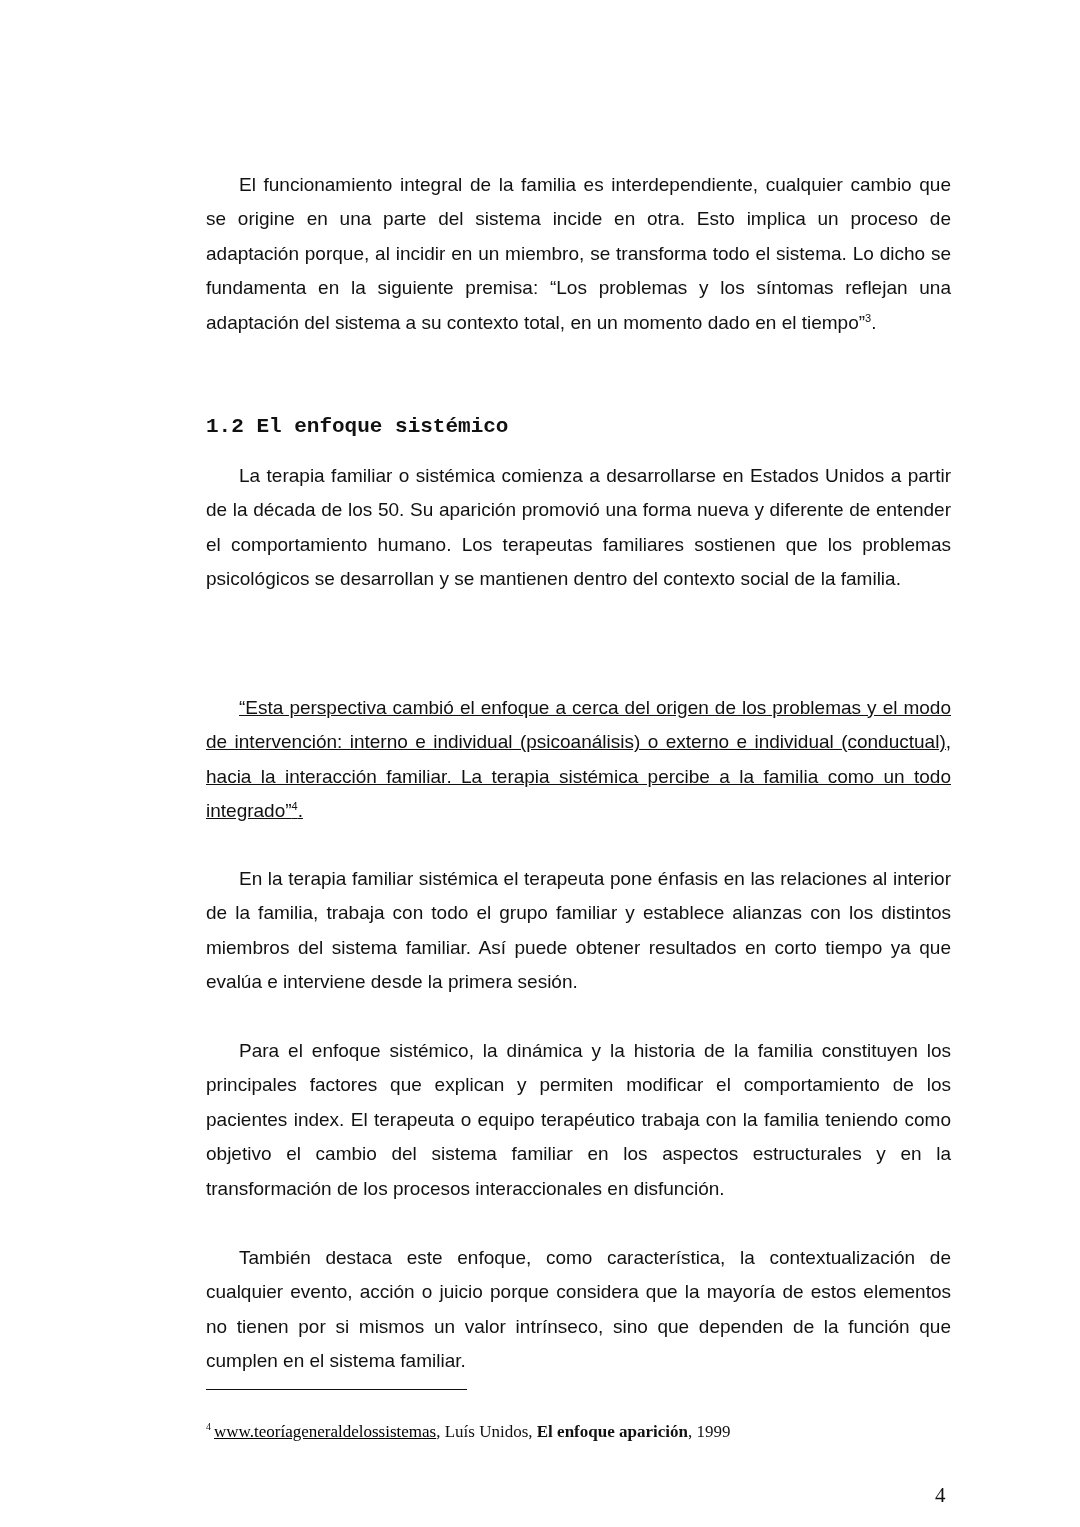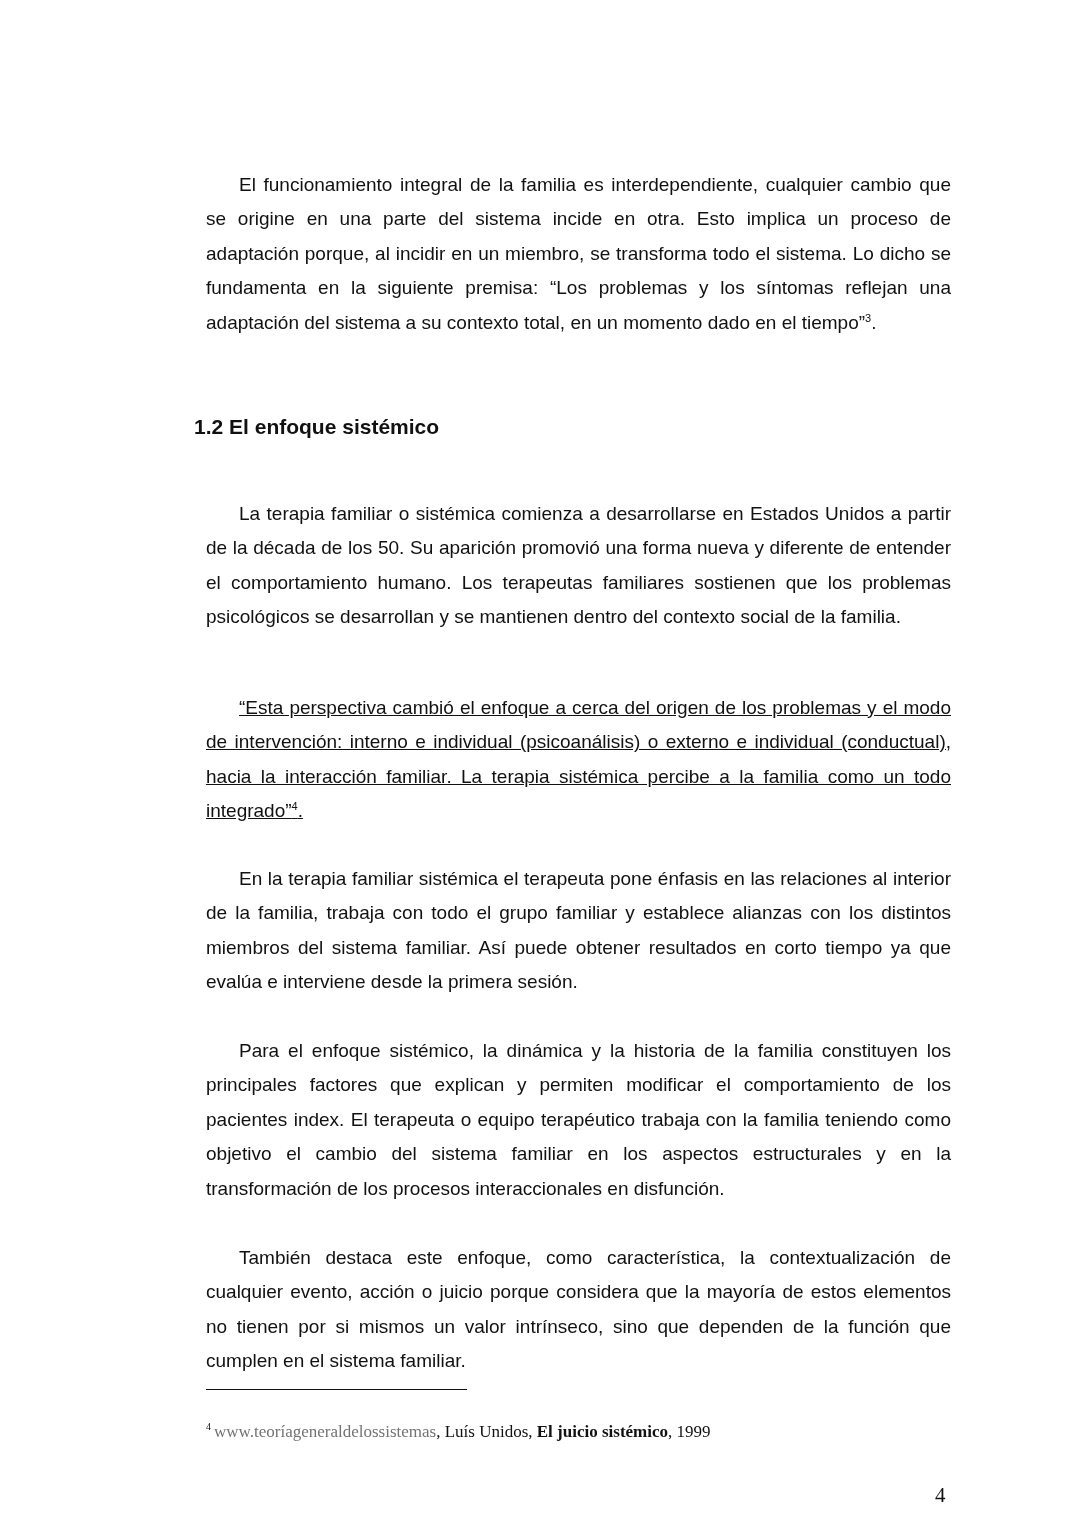--- a/index.html
+++ b/index.html
@@ -6,54 +6,54 @@
     body { width: 1080px; height: 1527px; position: relative; overflow: hidden; color: #111; }
     .page { position: absolute; left: 0; top: 0; width: 1080px; height: 1527px; background: #fff; margin-top: 45px; }
     .para {
       position: absolute; left: 206px; width: 745px;
       font-family: "Liberation Sans", sans-serif;
       font-size: 19px; line-height: 34.4px; text-align: justify; text-indent: 33px;
       letter-spacing: 0;
     }
     .para sup { font-size: 11px; line-height: 0; vertical-align: super; }
     .heading {
-      position: absolute; left: 194px; top: 367px;
-      font-family: Liberation Sans, sans-serif; font-weight: bold; font-size: 21px; line-height: 30px;
+      position: absolute; left: 206px; top: 367px;
+      font-family: Liberation Mono, monospace; font-weight: bold; font-size: 21px; line-height: 30px;
     }
     .fn-rule { position: absolute; left: 206px; top: 1344px; width: 261px; height: 0; border-top: 1.5px solid #111; }
     .footnote {
       position: absolute; left: 206px; width: 760px;
       font-family: "Liberation Serif", serif; font-size: 17px; line-height: 20px; white-space: nowrap;
     }
     .footnote sup { font-size: 10px; vertical-align: super; line-height: 0; margin-right: 3px; }
     .footnote b { font-weight: bold; }
-    .footnote .link { color: #737373; }
+    .footnote .link { text-decoration: underline; color: #000000; }
     .page-num {
       position: absolute; left: 935px; top: 1438px;
       font-family: "Liberation Serif", serif; font-size: 21px; line-height: 24px;
     }
   </style>
 </head>
 <body>
 
 <div class="page">
 
   <p class="para" style="top:123px; margin:0;"><span>El funcionamiento integral de la familia es interdependiente, cualquier cambio que se origine en una parte del sistema incide en otra. Esto implica un proceso de adaptación porque, al incidir en un miembro, se transforma todo el sistema.  Lo dicho  se fundamenta en la siguiente premisa: “Los problemas y los síntomas reflejan una adaptación del sistema a su contexto total, en un momento dado en el tiempo”</span><sup>3</sup><span>.</span></p>
 
   <h2 class="heading" style="margin:0;">1.2 El enfoque sistémico</h2>
 
-  <p class="para" style="top:452px; margin:0;"><span>La terapia familiar o sistémica comienza a desarrollarse en Estados Unidos a partir de la década de los 50. Su aparición promovió una forma nueva y diferente de entender el comportamiento humano. Los terapeutas familiares sostienen que los problemas psicológicos se desarrollan y se mantienen dentro del contexto social de la familia.</span></p>
+  <p class="para" style="top:414px; margin:0;"><span>La terapia familiar o sistémica comienza a desarrollarse en Estados Unidos a partir de la década de los 50. Su aparición promovió una forma nueva y diferente de entender el comportamiento humano. Los terapeutas familiares sostienen que los problemas psicológicos se desarrollan y se mantienen dentro del contexto social de la familia.</span></p>
 
   <p class="para" style="top:646px; margin:0;text-decoration:underline;"><span>“Esta perspectiva cambió el enfoque a cerca del origen de los problemas y el modo de intervención: interno e individual (psicoanálisis) o externo e individual (conductual), hacia la interacción familiar. La terapia sistémica percibe a la familia como un todo integrado”</span><sup>4</sup><span>.</span></p>
 
   <p class="para" style="top:817px; margin:0;"><span>En la terapia familiar sistémica el terapeuta pone énfasis en las relaciones al interior de la familia, trabaja con todo el grupo familiar y establece alianzas con los distintos miembros del sistema familiar. Así puede obtener resultados en corto tiempo ya que  evalúa e interviene desde la primera sesión.</span></p>
 
   <p class="para" style="top:989px; margin:0;"><span>Para el enfoque sistémico, la dinámica y la historia de la familia constituyen los principales factores que explican y permiten modificar el comportamiento de los pacientes index. El terapeuta o equipo terapéutico trabaja con la familia teniendo como objetivo el cambio del sistema familiar en los aspectos estructurales y en la transformación de los procesos interaccionales en disfunción.</span></p>
 
   <p class="para" style="top:1196px; margin:0;"><span>También destaca este enfoque, como característica, la contextualización de cualquier evento, acción o juicio porque considera que la mayoría de estos elementos no tienen por si mismos un valor intrínseco, sino que dependen de la función que cumplen en el sistema familiar.</span></p>
 
   <div class="fn-rule"></div>
 
 
-  <div class="footnote" style="top:1377px;"><sup>4</sup><span class="link">www.teoríageneraldelossistemas</span><span>, Luís Unidos, </span><b>El juicio sistémico</b><span>, 1999</span></div>
+  <div class="footnote" style="top:1377px;"><sup>4</sup><span class="link">www.teoríageneraldelossistemas</span><span>, Luís Unidos, </span><b>El enfoque aparición</b><span>, 1999</span></div>
 
   <div class="page-num">4</div>
 </div>
 
 </body></html>

